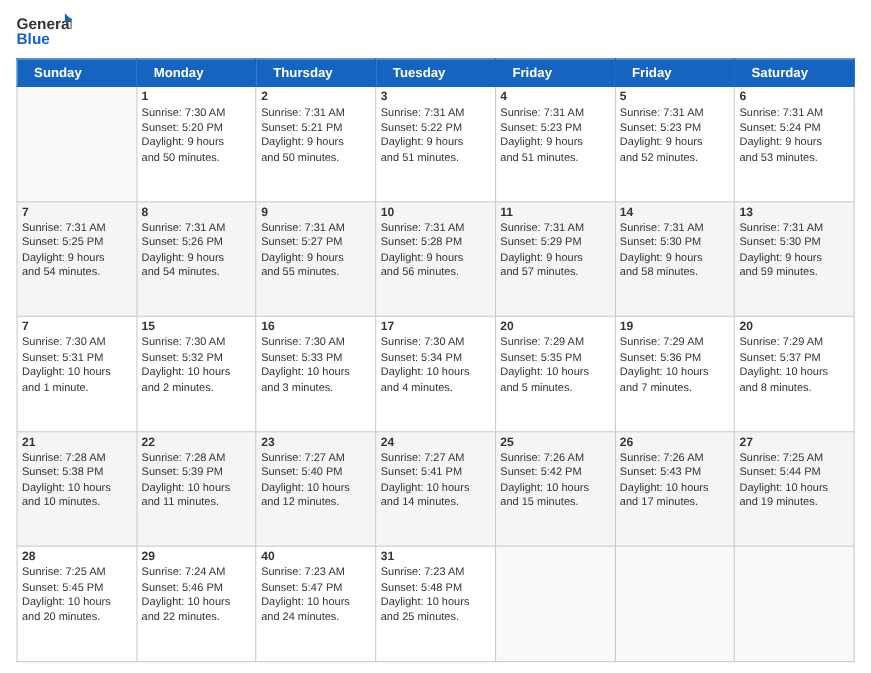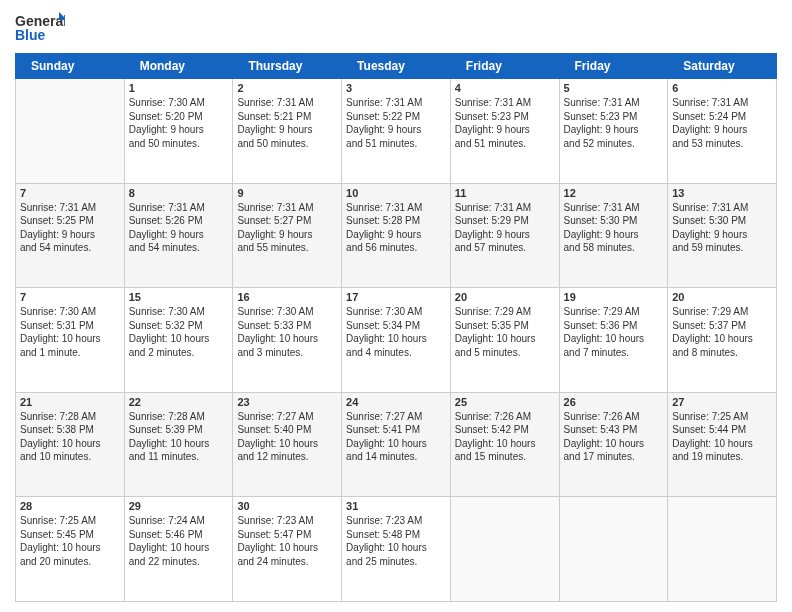--- a/index.html
+++ b/index.html
@@ -155,21 +155,21 @@
           </td>
           <td>
             <span class="day-number">10</span>
             <div class="day-info">Sunrise: 7:31 AM<br>Sunset: 5:28 PM<br>Daylight: 9 hours<br>and 56 minutes.</div>
           </td>
           <td>
             <span class="day-number">11</span>
             <div class="day-info">Sunrise: 7:31 AM<br>Sunset: 5:29 PM<br>Daylight: 9 hours<br>and 57 minutes.</div>
           </td>
           <td>
-            <span class="day-number">12</span>
+            <span class="day-number">14</span>
             <div class="day-info">Sunrise: 7:31 AM<br>Sunset: 5:30 PM<br>Daylight: 9 hours<br>and 58 minutes.</div>
           </td>
           <td>
             <span class="day-number">13</span>
             <div class="day-info">Sunrise: 7:31 AM<br>Sunset: 5:30 PM<br>Daylight: 9 hours<br>and 59 minutes.</div>
           </td>
         </tr>
         <tr>
           <td>
             <span class="day-number">7</span>
@@ -233,21 +233,21 @@
         <tr>
           <td>
             <span class="day-number">28</span>
             <div class="day-info">Sunrise: 7:25 AM<br>Sunset: 5:45 PM<br>Daylight: 10 hours<br>and 20 minutes.</div>
           </td>
           <td>
             <span class="day-number">29</span>
             <div class="day-info">Sunrise: 7:24 AM<br>Sunset: 5:46 PM<br>Daylight: 10 hours<br>and 22 minutes.</div>
           </td>
           <td>
-            <span class="day-number">30</span>
+            <span class="day-number">40</span>
             <div class="day-info">Sunrise: 7:23 AM<br>Sunset: 5:47 PM<br>Daylight: 10 hours<br>and 24 minutes.</div>
           </td>
           <td>
             <span class="day-number">31</span>
             <div class="day-info">Sunrise: 7:23 AM<br>Sunset: 5:48 PM<br>Daylight: 10 hours<br>and 25 minutes.</div>
           </td>
           <td class="empty-cell"></td>
           <td class="empty-cell"></td>
           <td class="empty-cell"></td>
         </tr>

